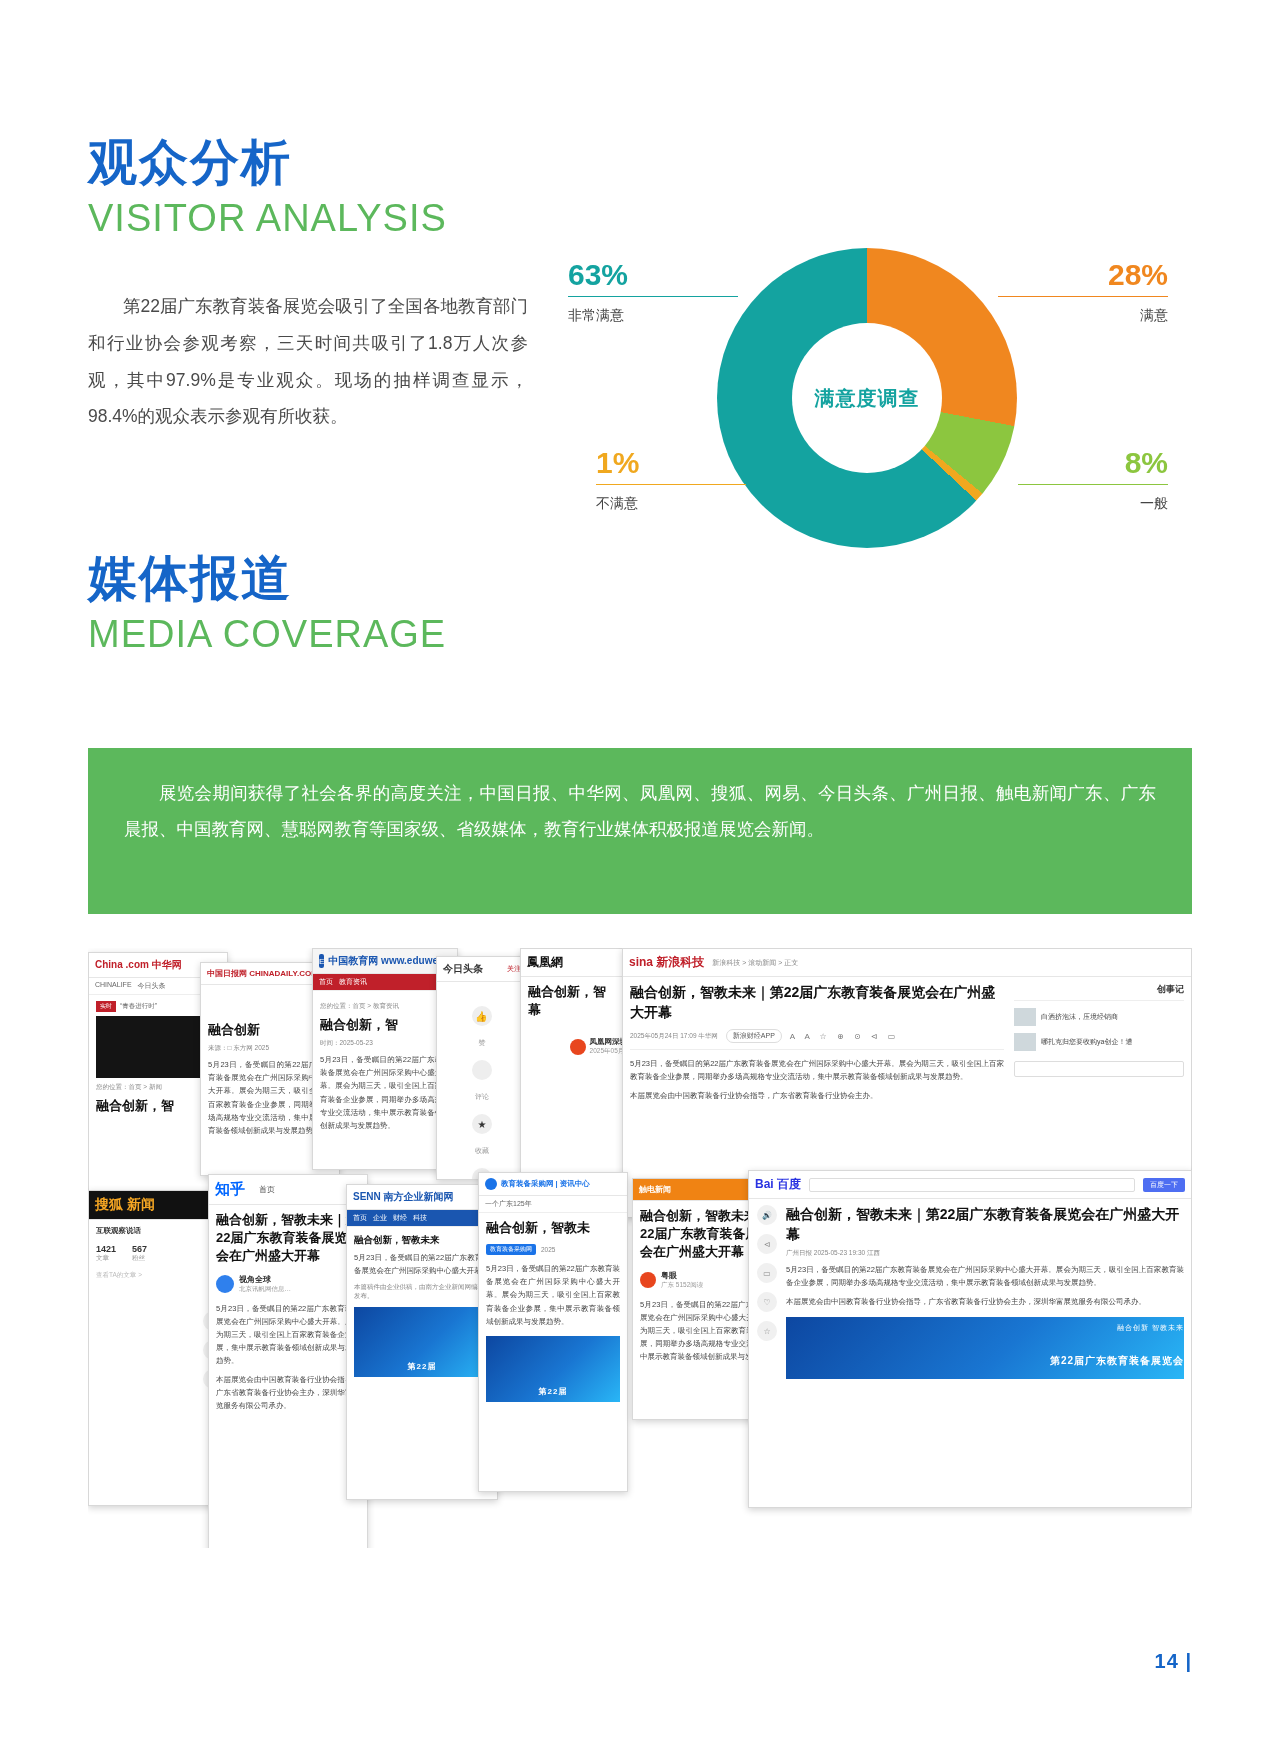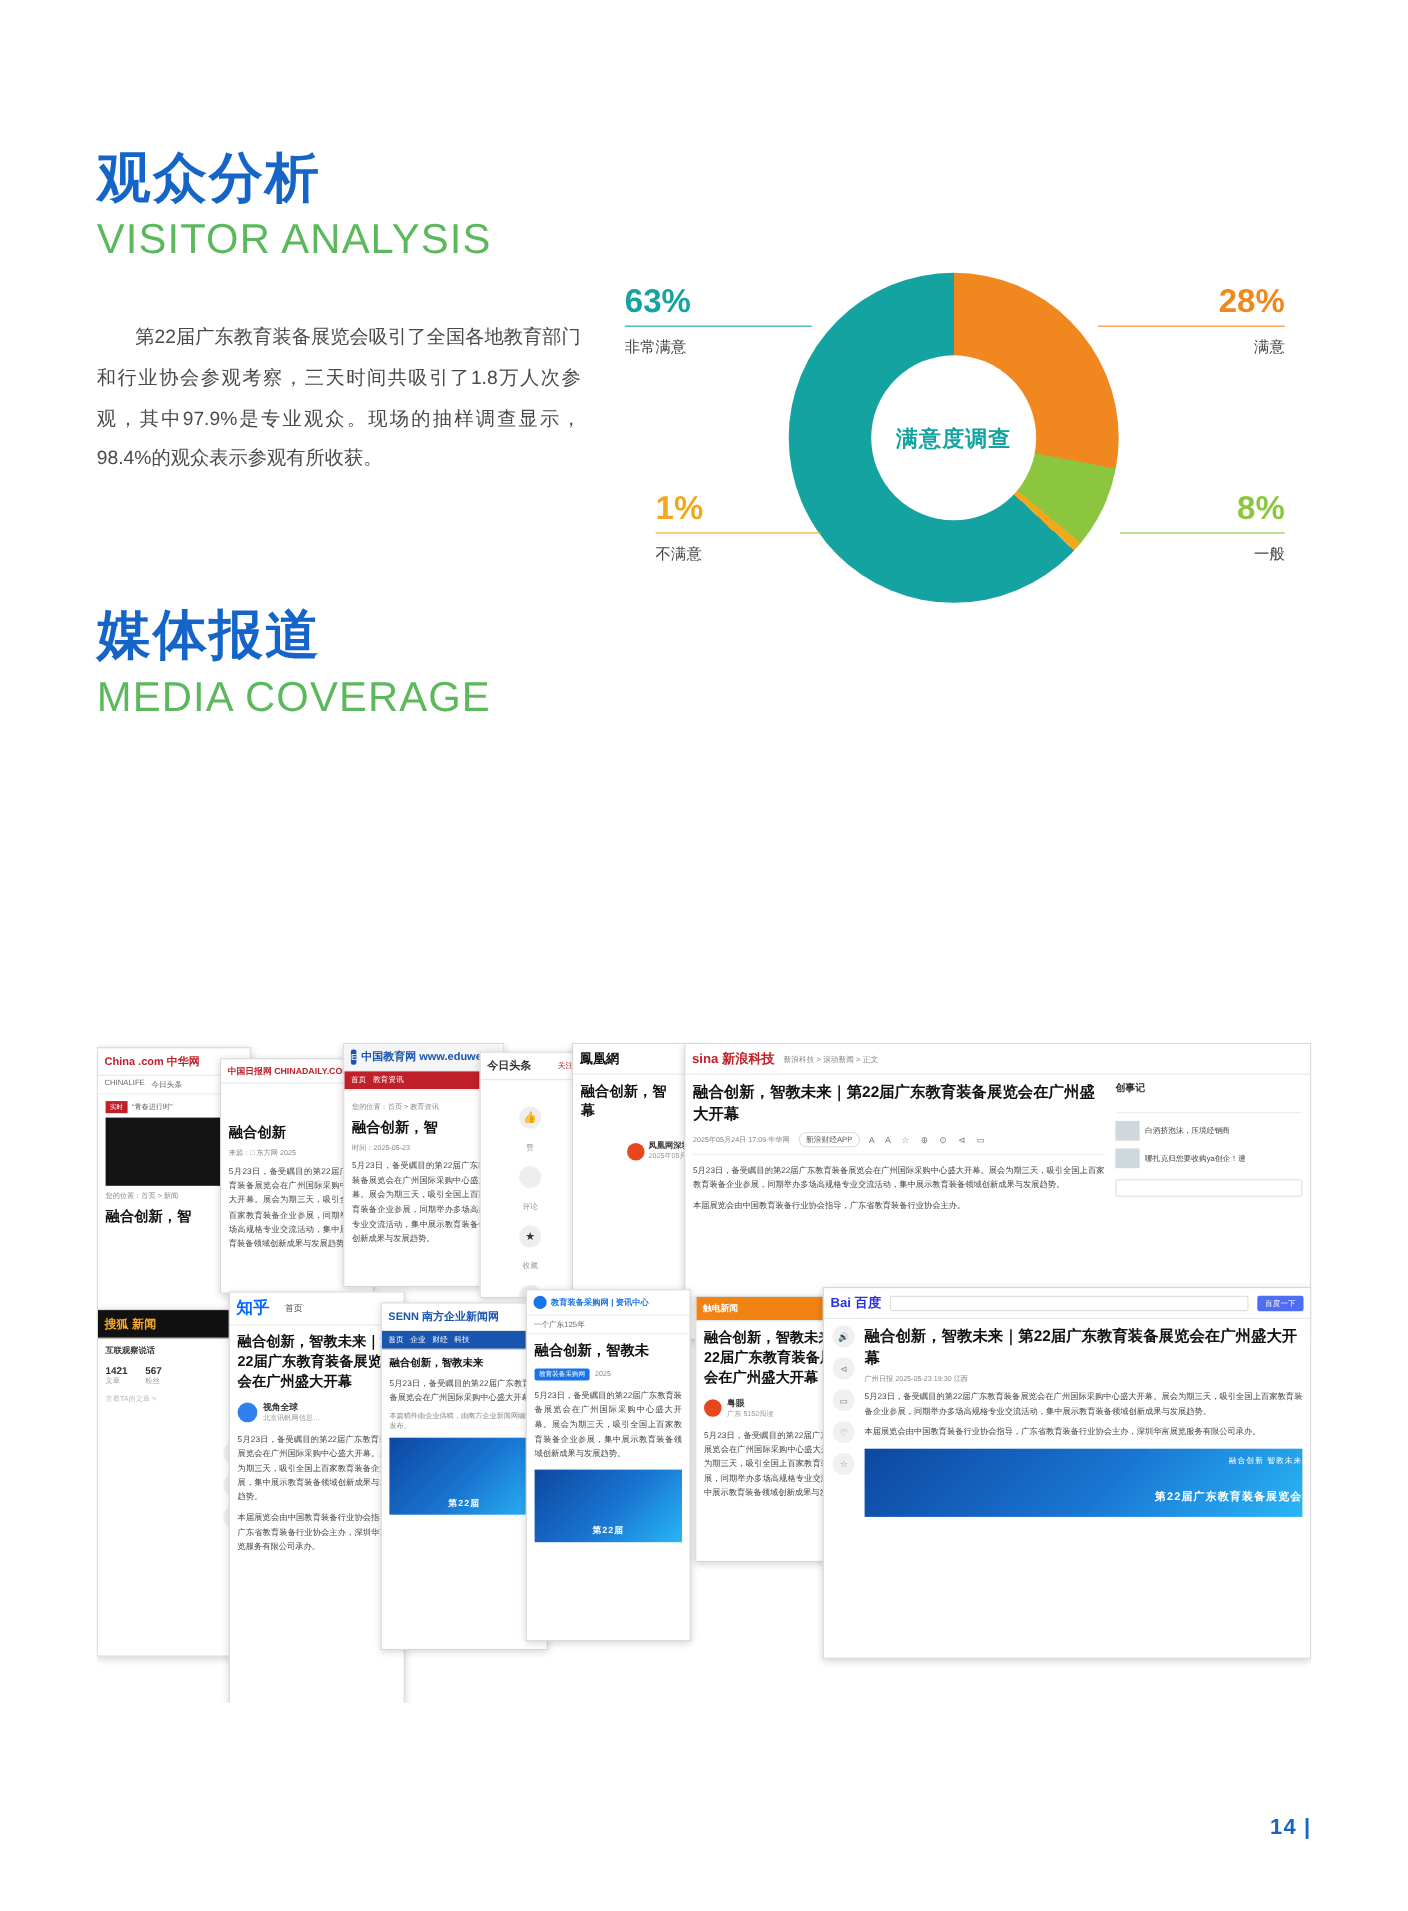--- a/index.html
+++ b/index.html
@@ -156,20 +156,21 @@
       <div class="rule"></div>
       <div class="nm">不满意</div>
     </div>
   </div>
 
   <div id="media-heading">
     <div class="sec-cn">媒体报道</div>
     <div class="sec-en">MEDIA COVERAGE</div>
   </div>
 
+  <div id="media-box">展览会期间获得了社会各界的高度关注，中国日报、中华网、凤凰网、搜狐、网易、今日头条、广州日报、触电新闻广东、广东晨报、中国教育网、慧聪网教育等国家级、省级媒体，教育行业媒体积极报道展览会新闻。</div>
 
   <div id="media-collage">
 
     <div class="clip" style="left:0px; top:4px; width:140px; height:250px;">
       <div class="bar">
           <span class="logo" style="color:#c0202a">China .com 中华网</span>
         </div>
       <div class="navrow">
           <span>CHINALIFE</span>
           <span>今日头条</span>
@@ -256,37 +257,37 @@
           <div class="hl" style="font-size:14px;">融合创新，智教未来｜第22届广东教育装备展览会在广州盛大开幕</div>
           <div style="display:flex;align-items:center;gap:8px;margin:7px 0;border-bottom:1px solid #eee;padding-bottom:6px;">
             <span class="meta" style="margin:0">2025年05月24日 17:09  牛华网</span>
             <span style="font-size:7px;color:#555;border:1px solid #ddd;border-radius:9px;padding:1px 6px;">新浪财经APP</span>
             <span style="font-size:8px;color:#777;letter-spacing:4px;">A A ☆ ⊕ ⊙ ⊲ ▭</span>
           </div>
           <div class="txt">5月23日，备受瞩目的第22届广东教育装备展览会在广州国际采购中心盛大开幕。展会为期三天，吸引全国上百家教育装备企业参展，同期举办多场高规格专业交流活动，集中展示教育装备领域创新成果与发展趋势。</div>
           <div class="txt" style="margin-top:6px;">本届展览会由中国教育装备行业协会指导，广东省教育装备行业协会主办。</div>
         </div>
         <div style="width:170px;flex:0 0 170px;">
-          <div style="font-size:9px;font-weight:700;color:#333;border-bottom:1px solid #eee;padding-bottom:15px;">创事记</div>
+          <div style="font-size:9px;font-weight:700;color:#333;border-bottom:1px solid #eee;padding-bottom:4px;text-align:right;">创事记</div>
           <div style="display:flex;gap:5px;margin-top:7px;align-items:center;">
             <span style="width:22px;height:18px;background:#cfd8dc;"></span>
             <span style="font-size:7px;color:#444;">白酒挤泡沫，压境经销商</span>
           </div>
           <div style="display:flex;gap:5px;margin-top:7px;align-items:center;">
             <span style="width:22px;height:18px;background:#cfd8dc;"></span>
             <span style="font-size:7px;color:#444;">哪扎克归您要收购ya创企！遭</span>
           </div>
           <div style="margin-top:10px;height:16px;border:1px solid #ddd;border-radius:2px;"></div>
         </div>
       </div>
     </div>
 
     <div class="clip" style="left:0px; top:242px; width:142px; height:316px;">
       <div class="bar" style="background:#111;">
-        <span class="logo" style="color:#f5a623;font-size:11px">搜狐 新闻</span>
+        <span class="logo" style="color:#f5a623;font-size:14px">搜狐 新闻</span>
       </div>
       <div class="body">
         <div style="font-size:7.5px;color:#333;font-weight:700;">互联观察说话</div>
         <div style="display:flex;gap:16px;margin-top:8px;">
           <span><b style="font-size:9px;">1421</b>
             <span style="display:block;font-size:6.5px;color:#999;">文章</span></span>
           <span><b style="font-size:9px;">567</b>
             <span style="display:block;font-size:6.5px;color:#999;">粉丝</span></span>
         </div>
         <div style="font-size:6.5px;color:#bbb;margin-top:8px;">查看TA的文章 &gt;</div>

